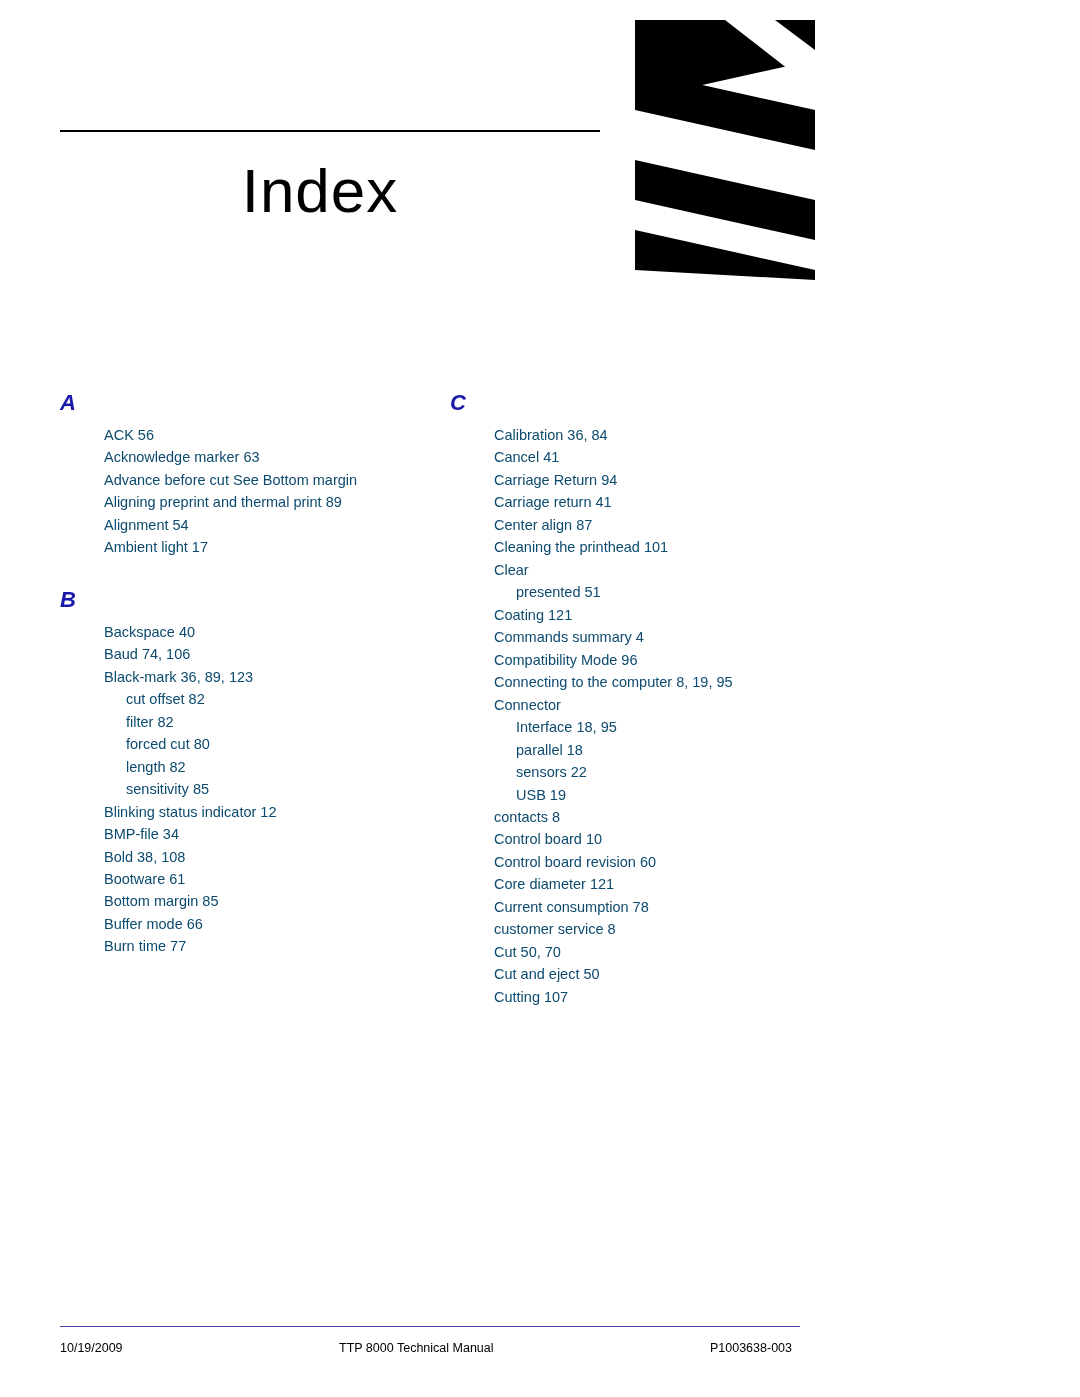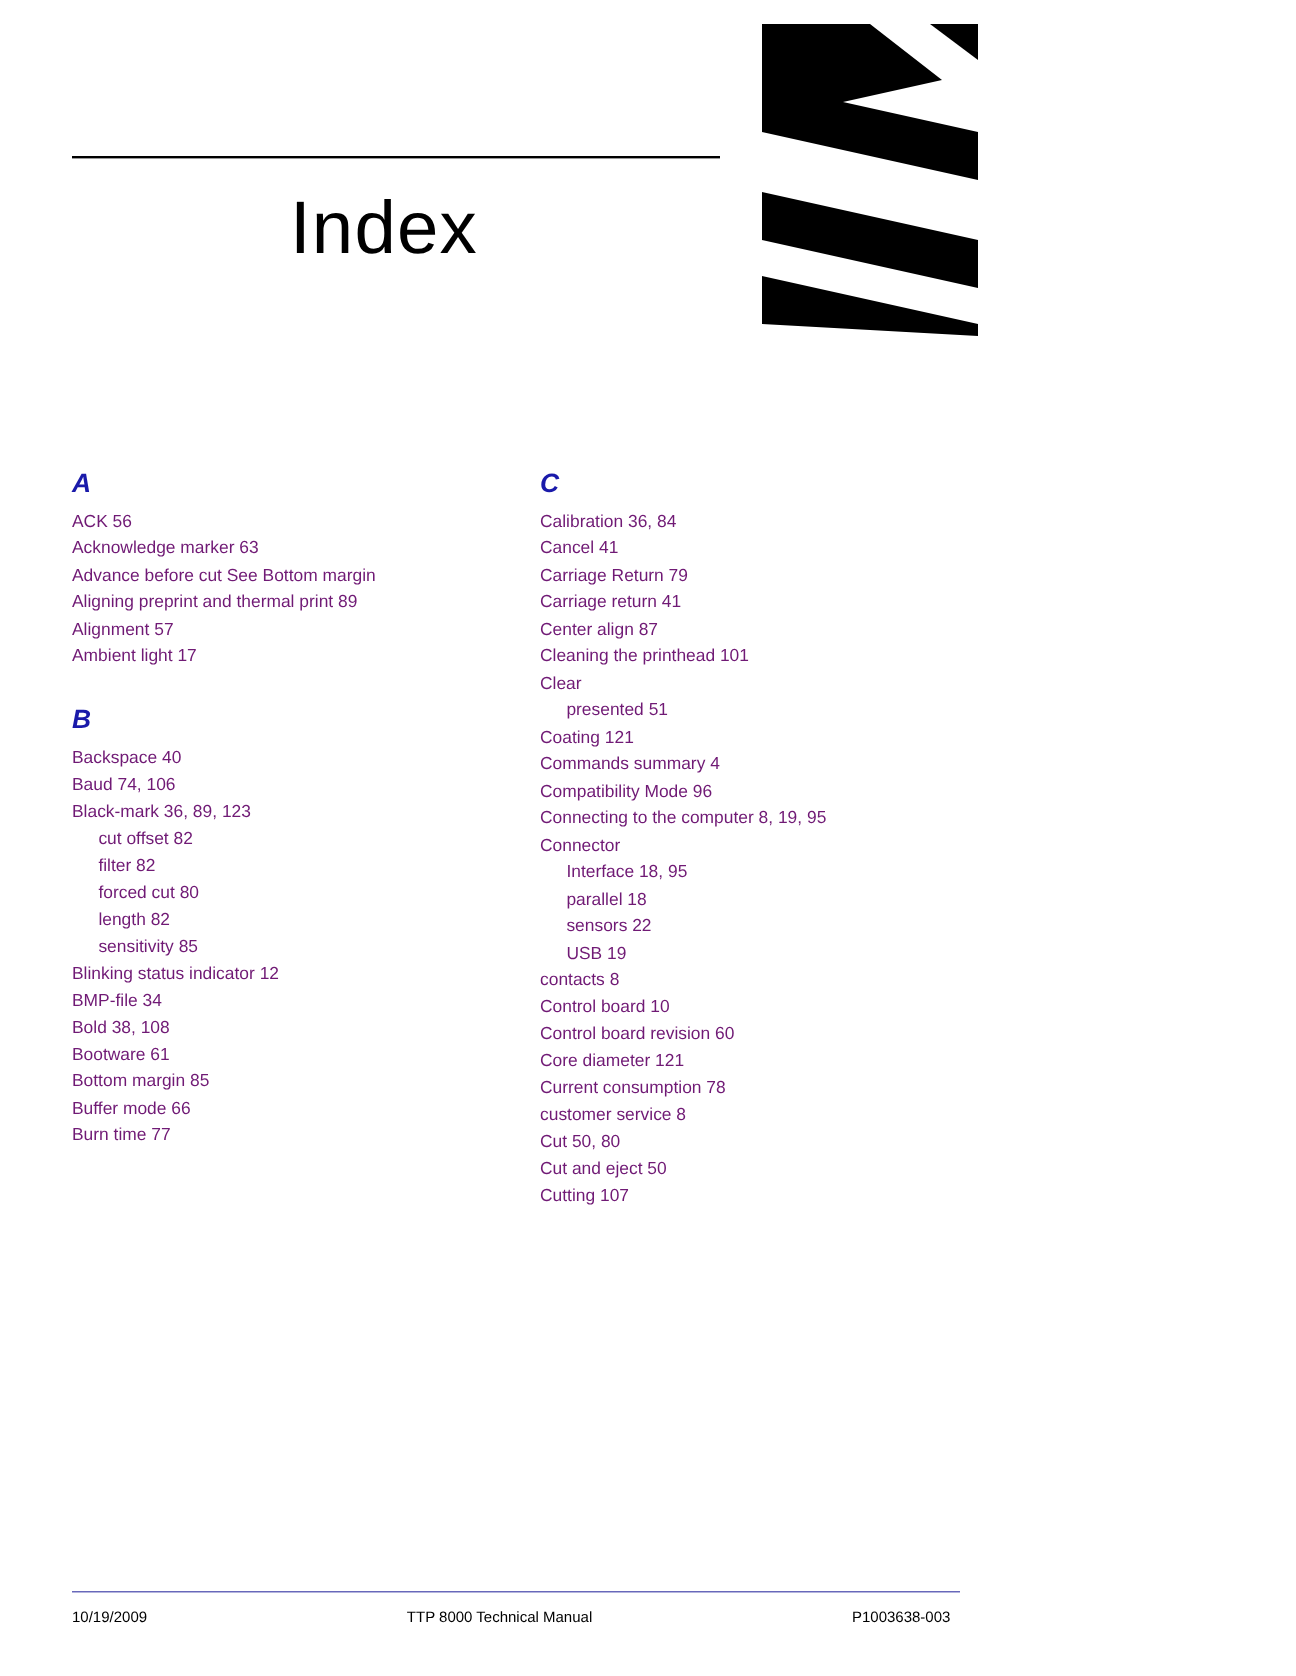--- a/index.html
+++ b/index.html
@@ -86,21 +86,22 @@
       font-style: italic;
     }
 
     .section-entries {
       margin-bottom: 28px;
     }
 
     .entry {
       font-size: 14.5px;
       line-height: 1.55;
-      color: #701a75;
+      color: #0c4a6e;
+      margin-left: 44px;
     }
 
     .entry.indented {
       padding-left: 22px;
     }
 
     
     .footer-line {
       position: absolute;
       bottom: 70px;
@@ -154,21 +155,21 @@
   <div class="content-area">
 
     <div class="column">
 
       <div class="section-entries">
         <div class="section-header">A</div>
         <div class="entry">ACK 56</div>
         <div class="entry">Acknowledge marker 63</div>
         <div class="entry">Advance before cut See Bottom margin</div>
         <div class="entry">Aligning preprint and thermal print 89</div>
-        <div class="entry">Alignment 57</div>
+        <div class="entry">Alignment 54</div>
         <div class="entry">Ambient light 17</div>
       </div>
 
       <div class="section-entries">
         <div class="section-header">B</div>
         <div class="entry">Backspace 40</div>
         <div class="entry">Baud 74, 106</div>
         <div class="entry">Black-mark 36, 89, 123</div>
         <div class="entry indented">cut offset 82</div>
         <div class="entry indented">filter 82</div>
@@ -185,42 +186,42 @@
       </div>
 
     </div>
 
     <div class="column">
 
       <div class="section-entries">
         <div class="section-header">C</div>
         <div class="entry">Calibration 36, 84</div>
         <div class="entry">Cancel 41</div>
-        <div class="entry">Carriage Return 79</div>
+        <div class="entry">Carriage Return 94</div>
         <div class="entry">Carriage return 41</div>
         <div class="entry">Center align 87</div>
         <div class="entry">Cleaning the printhead 101</div>
         <div class="entry">Clear</div>
         <div class="entry indented">presented 51</div>
         <div class="entry">Coating 121</div>
         <div class="entry">Commands summary 4</div>
         <div class="entry">Compatibility Mode 96</div>
         <div class="entry">Connecting to the computer 8, 19, 95</div>
         <div class="entry">Connector</div>
         <div class="entry indented">Interface 18, 95</div>
         <div class="entry indented">parallel 18</div>
         <div class="entry indented">sensors 22</div>
         <div class="entry indented">USB 19</div>
         <div class="entry">contacts 8</div>
         <div class="entry">Control board 10</div>
         <div class="entry">Control board revision 60</div>
         <div class="entry">Core diameter 121</div>
         <div class="entry">Current consumption 78</div>
         <div class="entry">customer service 8</div>
-        <div class="entry">Cut 50, 80</div>
+        <div class="entry">Cut 50, 70</div>
         <div class="entry">Cut and eject 50</div>
         <div class="entry">Cutting 107</div>
       </div>
 
     </div>
 
   </div>
 
   <div class="footer-line"></div>
 

